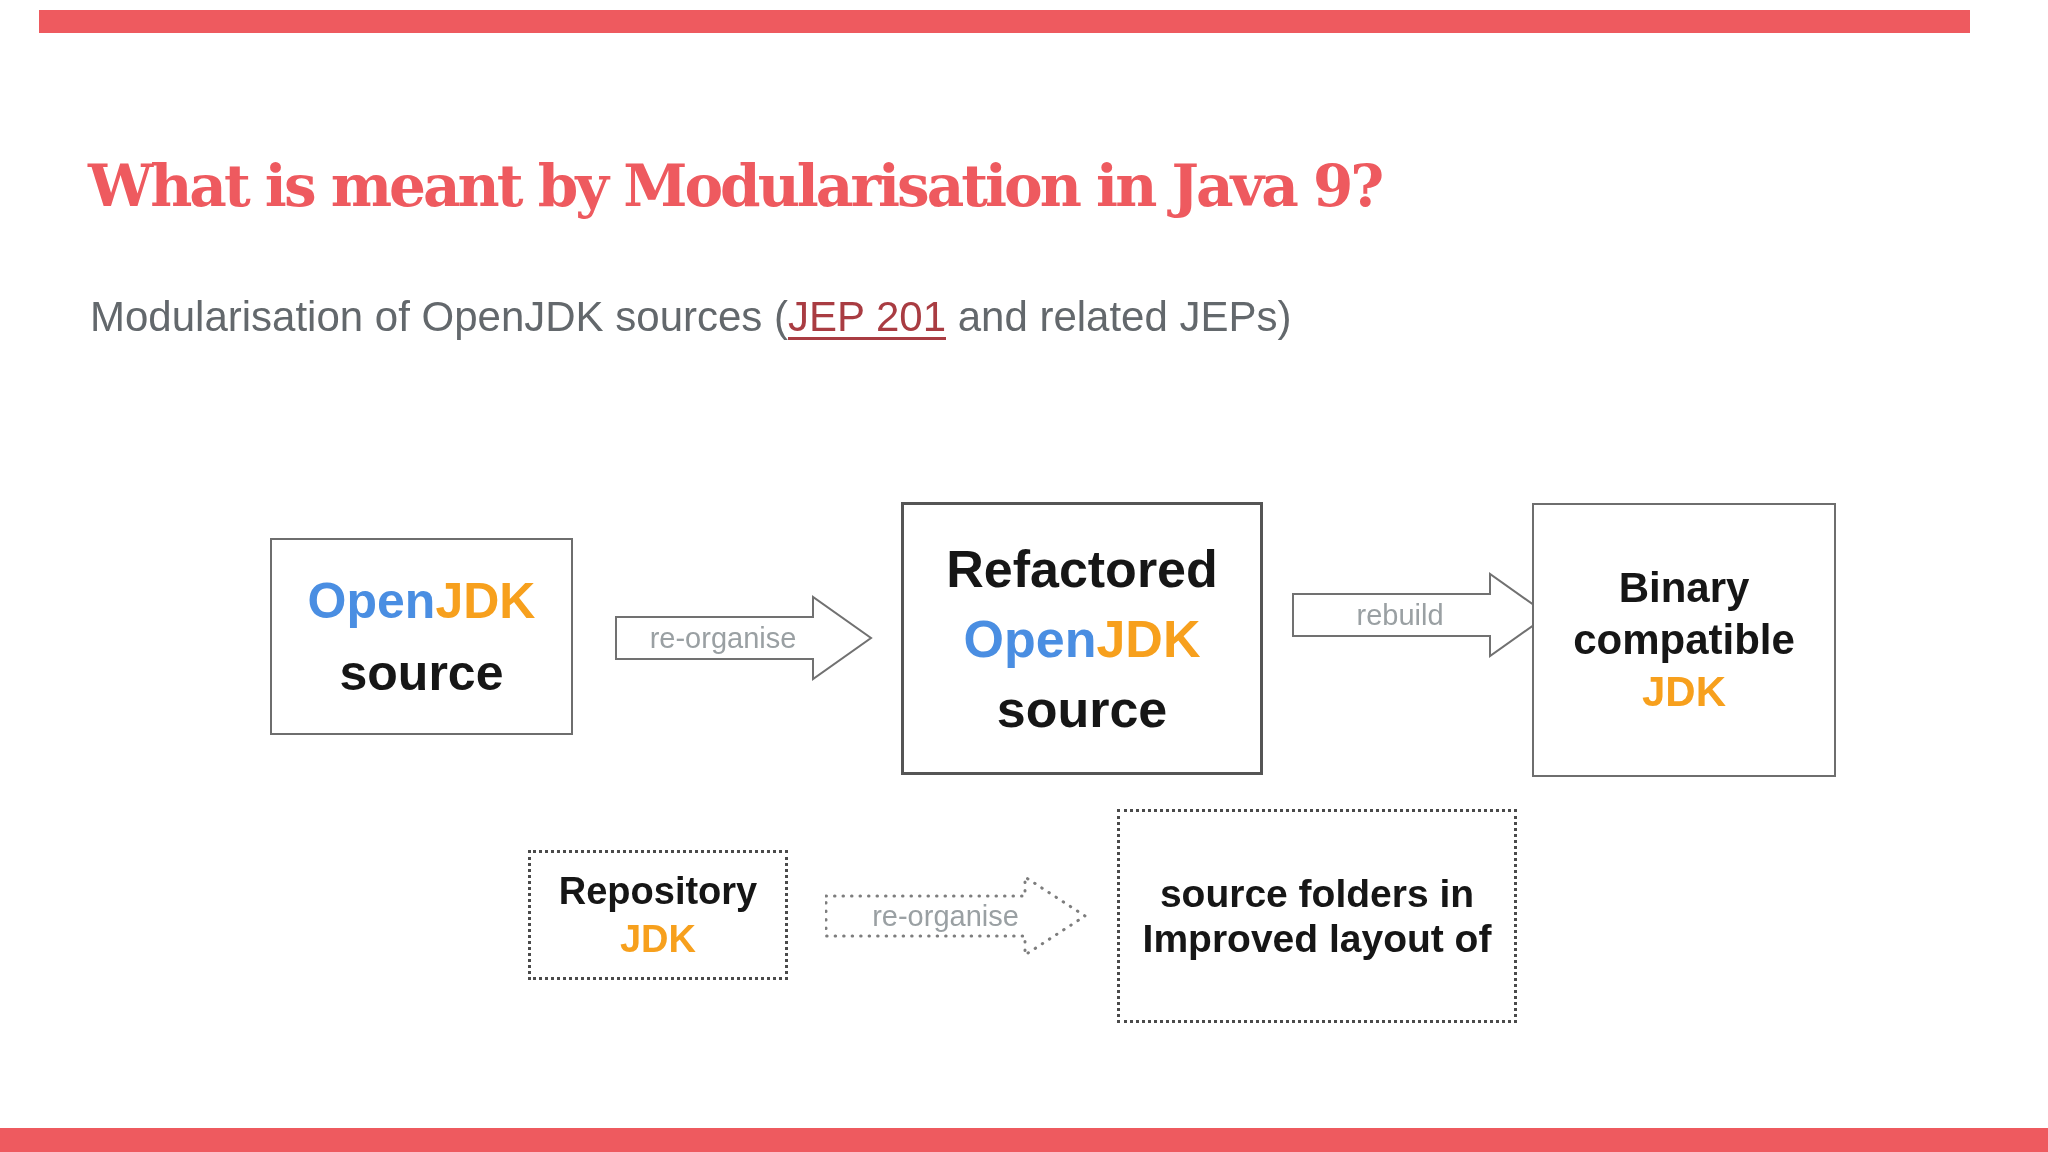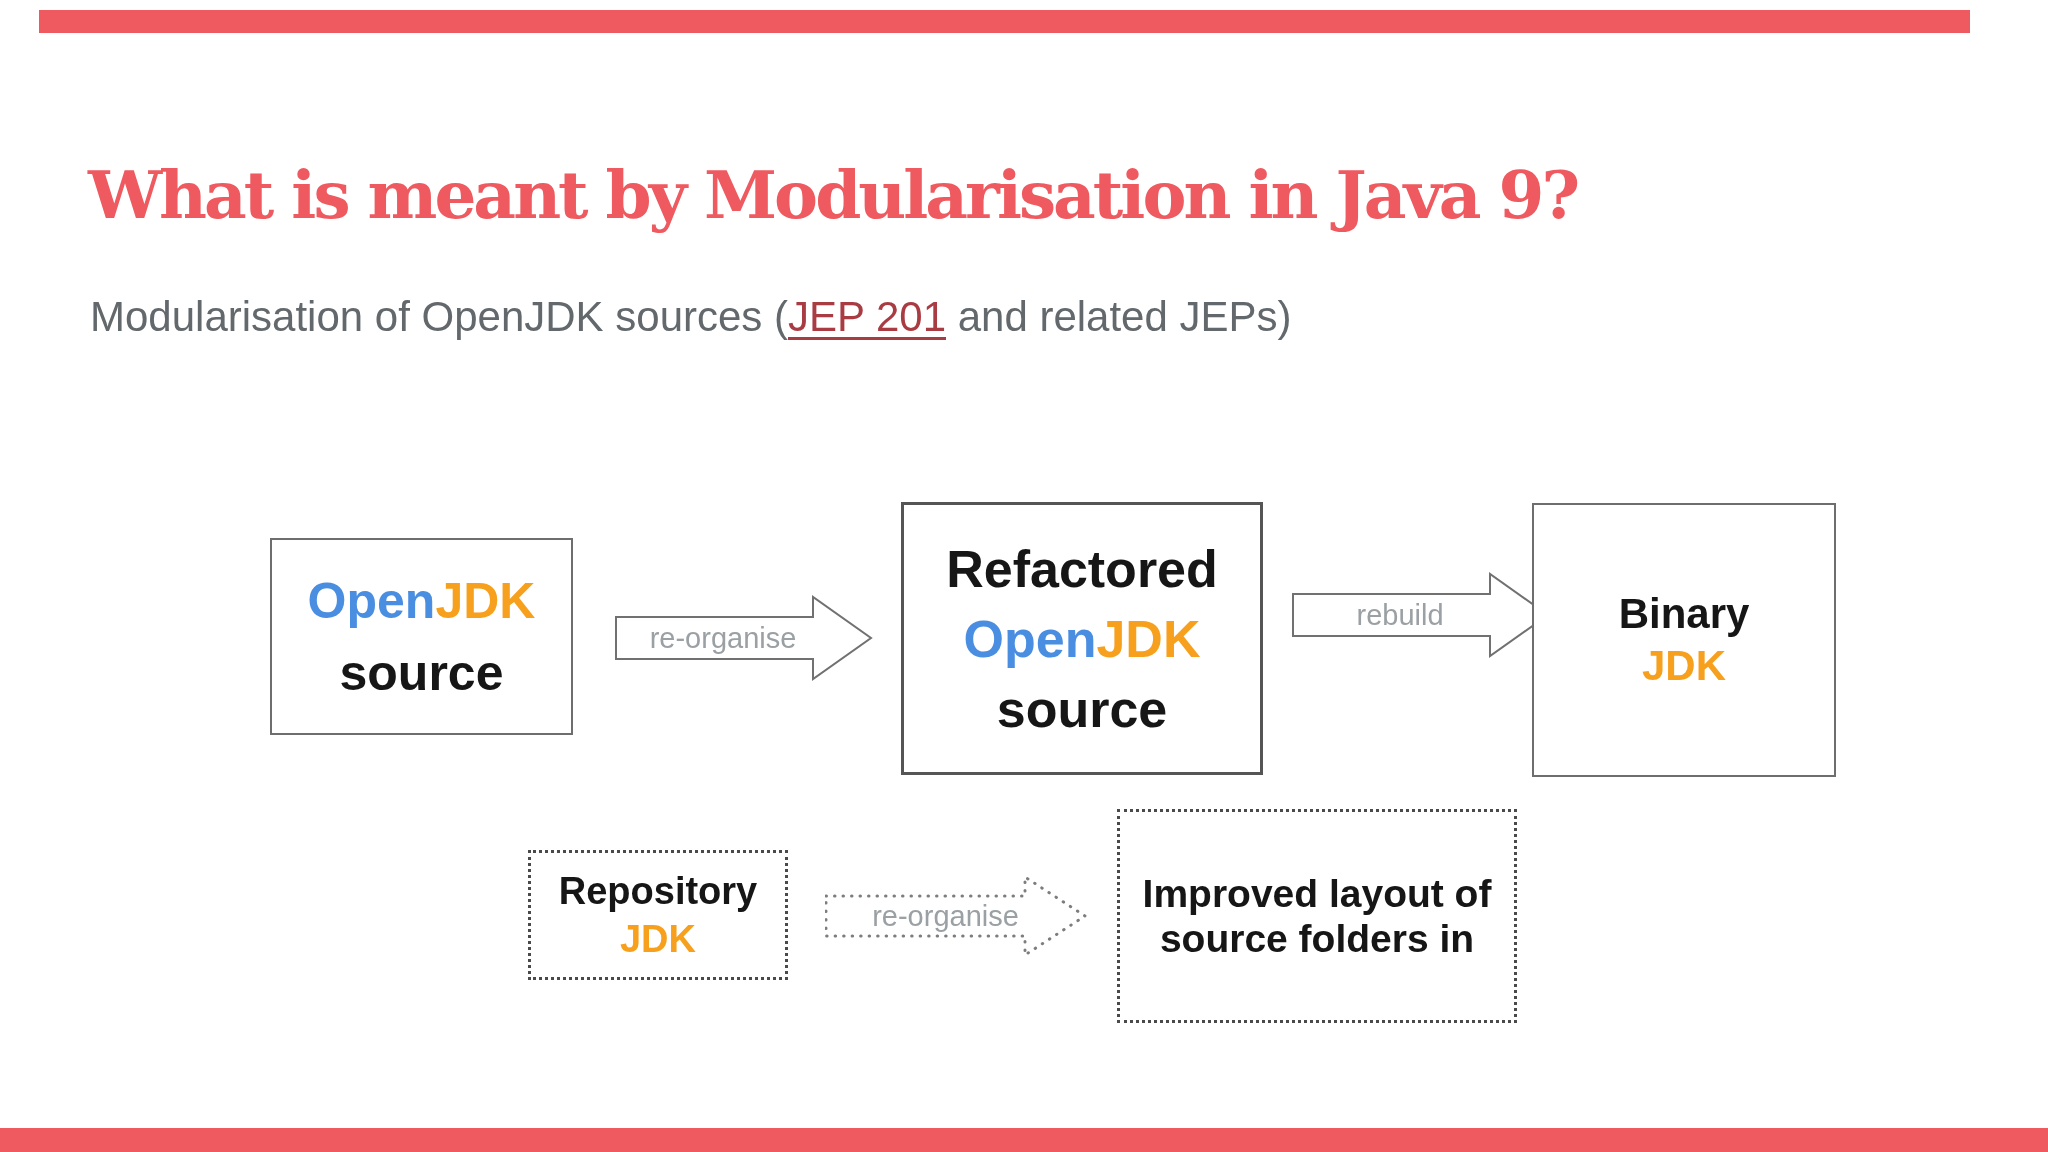--- a/index.html
+++ b/index.html
@@ -14,21 +14,21 @@
     background:#ee5a5f;
   }
   
   .bottom-bar{
     position:absolute;left:0;top:1128px;width:2048px;height:24px;
     background:#ee5a5f;
   }
   .title{
     position:absolute;left:88px;top:118px;width:1920px;
     font-family:"DejaVu Serif",serif;
-    font-weight:bold;font-size:66px;line-height:1.0;letter-spacing:-3px;
+    font-weight:bold;font-size:58px;line-height:1.0;letter-spacing:-3px;
     color:#ee5a5f;white-space:nowrap;
   }
   .subtitle{
     position:absolute;left:90px;top:292px;
     font-size:42px;line-height:1.2;color:#63686c;white-space:nowrap;
   }
   .subtitle a{
     color:#a93c42;text-decoration:underline;text-underline-offset:6px;
     text-decoration-thickness:3px;cursor:pointer;
   }
@@ -93,33 +93,34 @@
 
 <div class="arrow arr2">
   <svg width="258" height="86" viewBox="0 0 258 86">
     <polygon points="1,22 198,22 198,2 256,43 198,84 198,64 1,64" fill="#ffffff" stroke="#717171" stroke-width="2" stroke-linejoin="miter"></polygon>
   </svg>
   <div class="lbl">rebuild</div>
 </div>
 
 <div class="box solid box3">
   <div class="line">Binary</div>
+  <div class="line">compatible</div>
   <div class="line orange">JDK</div>
 </div>
 
 <div class="box dotted rbox">
   <div class="line">Repository</div>
   <div class="line orange">JDK</div>
 </div>
 
 <div class="arrow arr3">
   <svg width="262" height="82" viewBox="0 0 262 82">
     <polygon points="1,21 200,21 200,2 260,41 200,80 200,61 1,61" fill="#ffffff" stroke="#7d7d7d" stroke-width="3" stroke-dasharray="0.5 8" stroke-linecap="round" stroke-linejoin="round"></polygon>
   </svg>
   <div class="lbl">re-organise</div>
 </div>
 
 <div class="box dotted ibox">
+  <div class="line">source folders in</div>
   <div class="line">Improved layout of</div>
-  <div class="line">source folders in</div>
 </div>
 
 <div class="bottom-bar"></div>
 
 </body></html>

